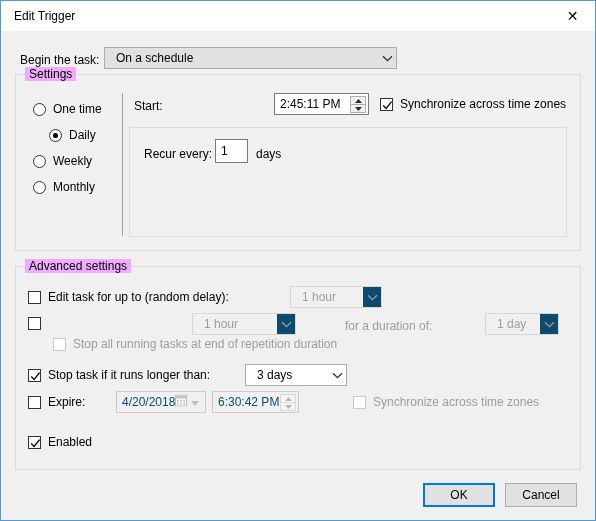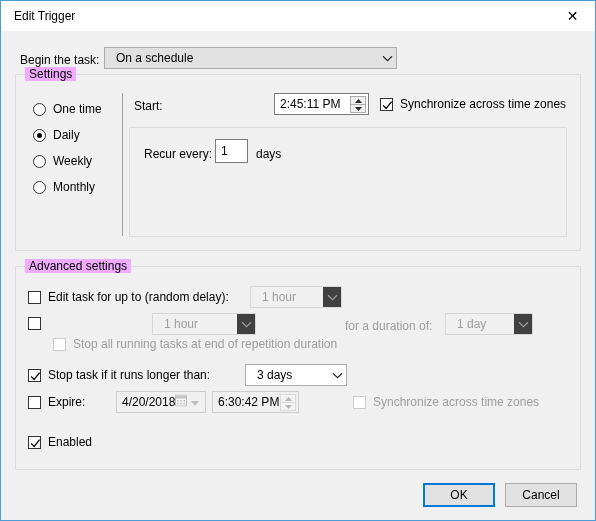--- a/index.html
+++ b/index.html
@@ -105,21 +105,21 @@
     width: 17px;
     height: 100%;
     display: flex; align-items: center; justify-content: center;
   }
   .combo .chev svg { display: block; }
 
   
   .combo.gray { background: #e1e1e1; border-color: #acacac; }
 
   
-  .combo.disabled { background: #404040; border-color: #d7d7d7; }
+  .combo.disabled { background: #0c4a6e; border-color: #d7d7d7; margin-left: 40px; }
   .combo.disabled .cb-text { color: #9d9d9d; }
   
   .combo.disabled .cb-fill {
     position: absolute; left:0; top:0; right:18px; bottom:0;
     background: #f0f0f0;
   }
   .combo.disabled .cb-text { position: relative; z-index: 2; }
 
   
   .edit {
@@ -132,21 +132,21 @@
     align-items: center;
     cursor: text;
   }
   .edit .ed-text {
     font-size: 12px;
     color: #000;
     white-space: nowrap;
     padding-left: 5px;
   }
   .edit.disabled { border-color: #cccccc; background: #f0f0f0; }
-  .edit.disabled .ed-text { color: #000000; }
+  .edit.disabled .ed-text { color: #0c4a6e; }
 
   
   .datepick .dp-cal {
     position: absolute;
     right: 18px; top: 50%;
     transform: translateY(-50%);
   }
   .datepick .dp-arrow {
     position: absolute;
     right: 6px; top: 50%;
@@ -281,21 +281,21 @@
     </div>
 
     <div class="group" style="left:14px; top:43px; width:566px; height:177px;">
       <div class="group-title">Settings</div>
     </div>
 
     <div class="rdo" style="left:32px; top:71px;">
       <span class="circ"></span>
       <span class="rdo-label">One time</span>
     </div>
-    <div class="rdo" style="left:32px; top:97px;">
+    <div class="rdo" style="left:48px; top:97px;">
       <span class="circ">
           <span class="dot"></span>
         </span>
       <span class="rdo-label">Daily</span>
     </div>
     <div class="rdo" style="left:32px; top:123px;">
       <span class="circ"></span>
       <span class="rdo-label">Weekly</span>
     </div>
     <div class="rdo" style="left:32px; top:149px;">
@@ -362,21 +362,21 @@
     <div class="combo disabled" style="left:151px; top:282px; width:104px;">
       <span class="cb-fill"></span>
       <span class="cb-text">1 hour</span>
       <span class="chev">
         <svg width="11" height="7" viewBox="0 0 11 7">
             <path d="M1 1.3 L5.5 5.6 L10 1.3" stroke="#9d9d9d" stroke-width="1.2" fill="none"></path>
           </svg>
       </span>
     </div>
     <div class="lbl dim" style="left:344px; top:288px;">for a duration of:</div>
-    <div class="combo disabled" style="left:444px; top:282px; width:88px;">
+    <div class="combo disabled" style="left:444px; top:282px; width:74px;">
       <span class="cb-fill"></span>
       <span class="cb-text">1 day</span>
       <span class="chev">
         <svg width="11" height="7" viewBox="0 0 11 7">
             <path d="M1 1.3 L5.5 5.6 L10 1.3" stroke="#9d9d9d" stroke-width="1.2" fill="none"></path>
           </svg>
       </span>
     </div>
 
     <div class="cbx" style="left:27px; top:337px;">

